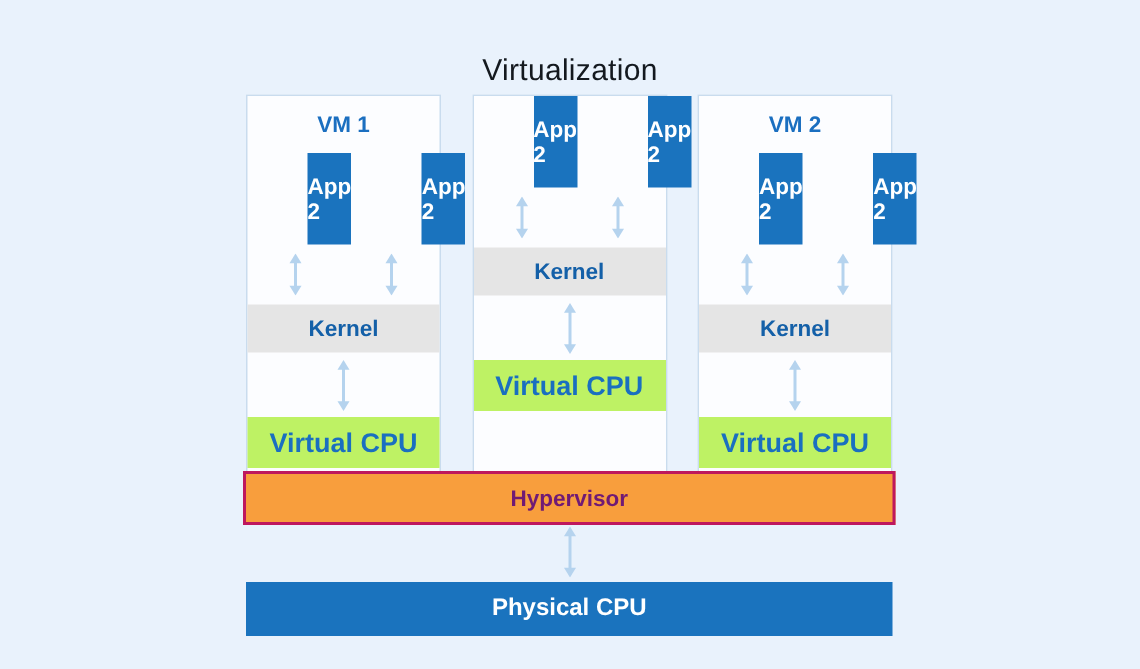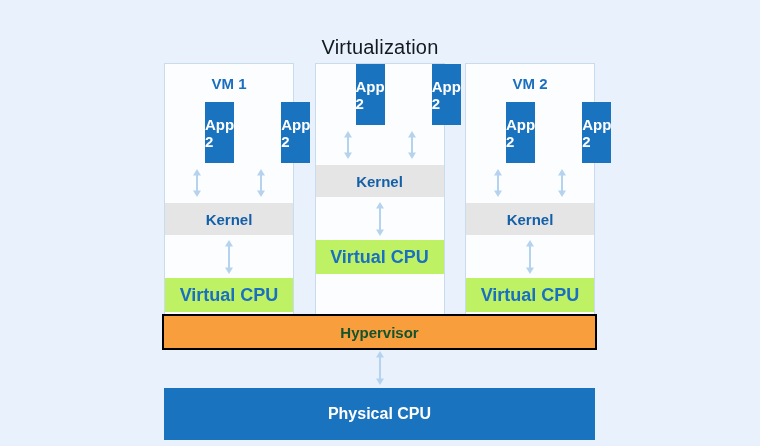--- a/index.html
+++ b/index.html
@@ -104,22 +104,22 @@
     justify-content: center;
   }
   .hypervisor {
     position: absolute;
     left: 162px;
     top: 314px;
     width: 435px;
     height: 36px;
     box-sizing: border-box;
     background: #f89e3d;
-    border: 2px solid #000000;
-    color: #14532d;
+    border: 2px solid #be185d;
+    color: #701a75;
     font-size: 15px;
     font-weight: 700;
     display: flex;
     align-items: center;
     justify-content: center;
   }
   .mid-arrow {
     position: absolute;
     left: 374px;
     top: 351px;
@@ -127,21 +127,21 @@
     height: 34px;
     display: flex;
     align-items: center;
     justify-content: center;
   }
   .physical-cpu {
     position: absolute;
     left: 164px;
     top: 388px;
     width: 431px;
-    height: 52px;
+    height: 36px;
     background: #1a73be;
     color: #ffffff;
     font-size: 16px;
     font-weight: 700;
     display: flex;
     align-items: center;
     justify-content: center;
   }
   .darrow { display: block; }
 </style>

